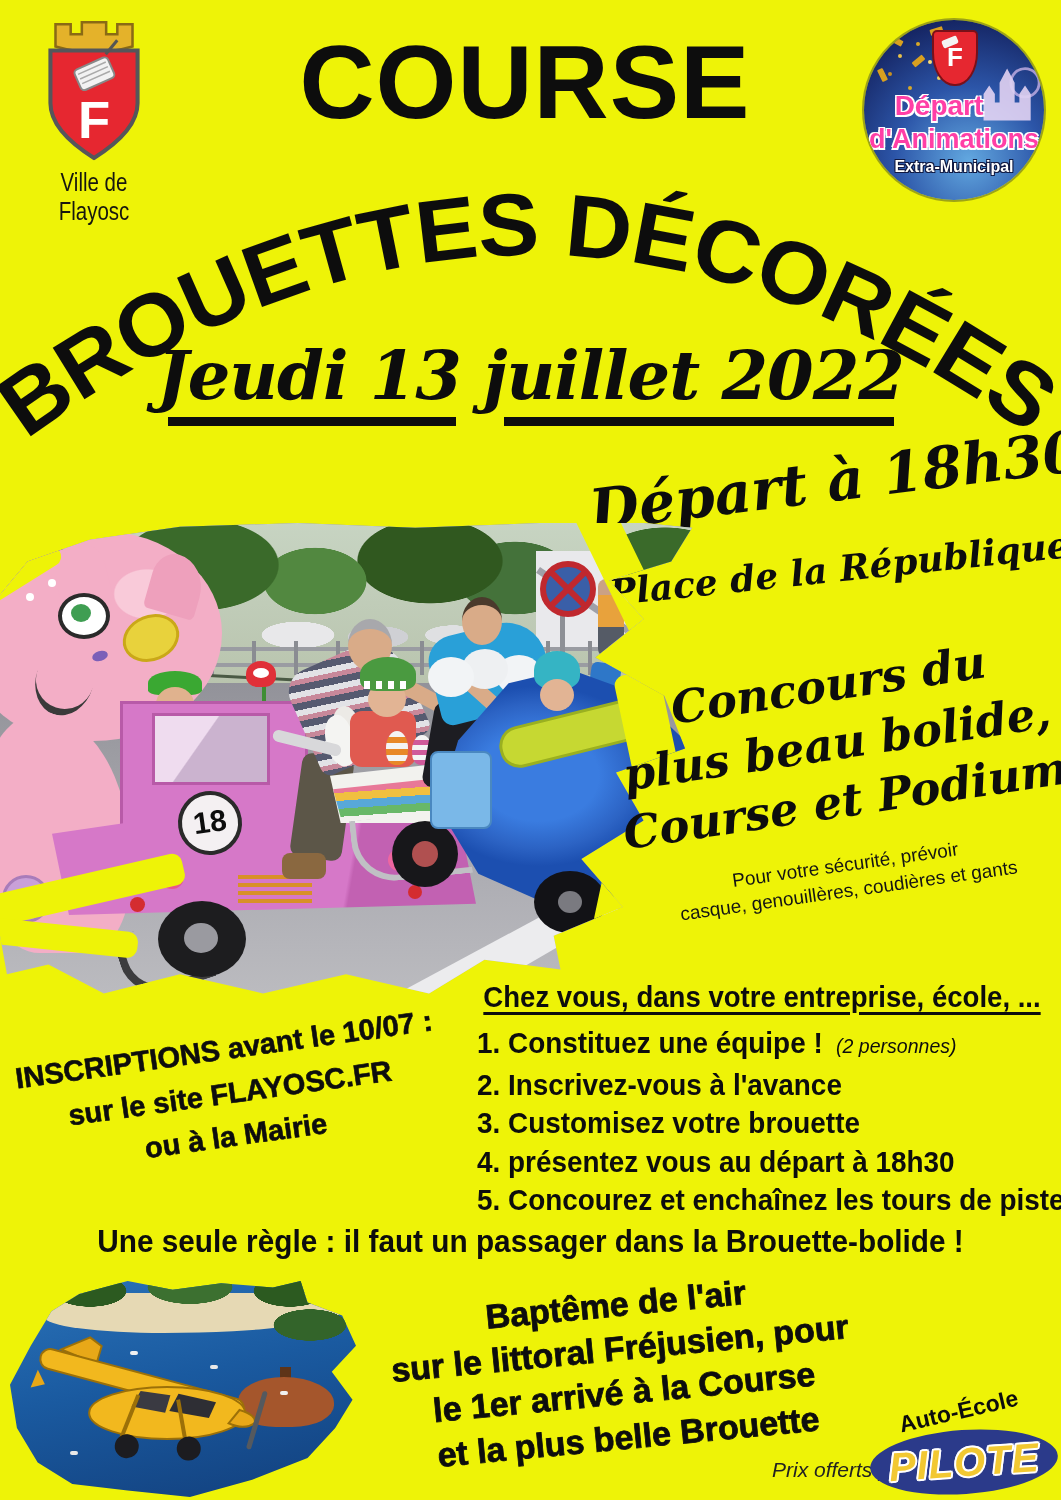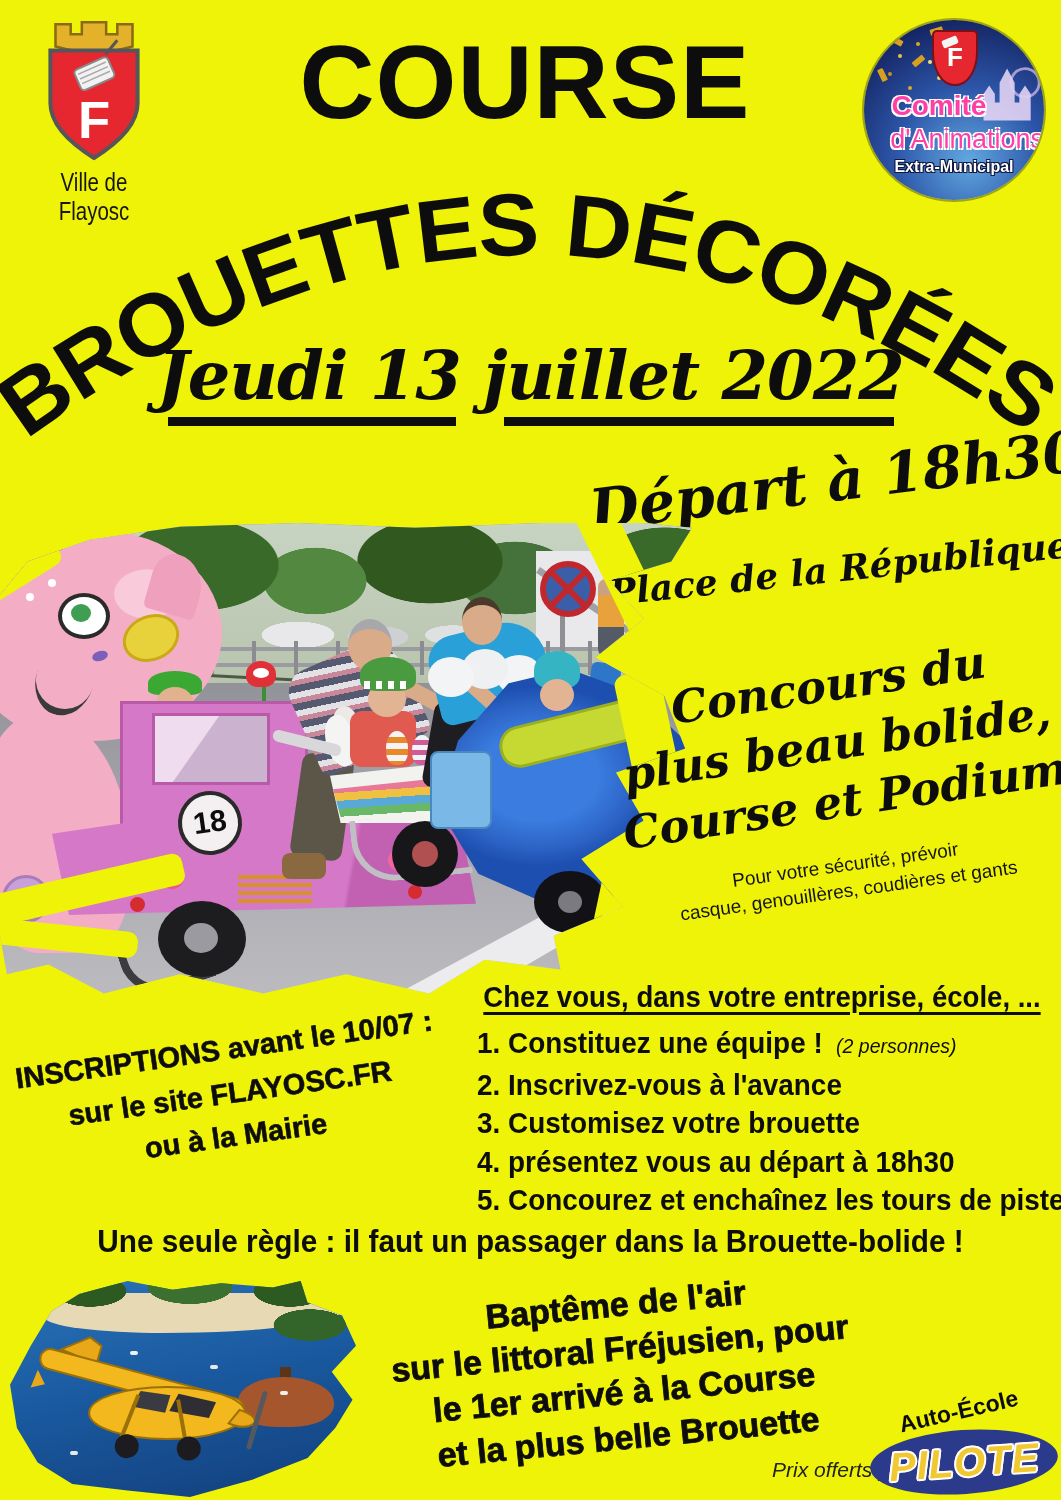--- a/index.html
+++ b/index.html
@@ -25,21 +25,21 @@
   .comite{left:864px;top:20px;width:180px;height:180px;border-radius:50%;
     background:radial-gradient(circle at 58% 78%, #62a8e0 0%, #2c55a8 42%, #13205c 85%, #0c1440 100%);
     overflow:hidden;box-shadow:0 0 0 2px rgba(10,16,50,.35);}
   .comite-shield{left:68px;top:10px;width:42px;height:52px;background:#e62730;
     border:2px solid #7a1018;border-radius:5px 5px 48% 48%/5px 5px 60% 60%;
     color:#fff;font-weight:bold;font-size:26px;text-align:center;line-height:50px;}
   .comite-shield::before{content:"";position:absolute;left:8px;top:6px;width:16px;height:8px;
     background:#f4f4f4;border-radius:2px;transform:rotate(-22deg);}
   .comite-l1{left:0;top:70px;width:150px;text-align:center;font-size:28px;font-weight:bold;color:#ff3fa6;
     text-shadow:1.5px 1.5px 0 #fff,-1.5px -1.5px 0 #fff,1.5px -1.5px 0 #fff,-1.5px 1.5px 0 #fff;}
-  .comite-l2{left:0;top:104px;width:180px;text-align:right;font-size:27px;font-weight:normal;color:#ff3fa6;
+  .comite-l2{left:0;top:104px;width:180px;text-align:center;font-size:27px;font-weight:bold;color:#ff3fa6;
     text-shadow:1.5px 1.5px 0 #fff,-1.5px -1.5px 0 #fff,1.5px -1.5px 0 #fff,-1.5px 1.5px 0 #fff;}
   .comite-l3{left:0;top:138px;width:180px;text-align:center;font-size:16px;font-weight:bold;color:#fff;
     text-shadow:1px 1px 0 #101840,-1px -1px 0 #101840,1px -1px 0 #101840,-1px 1px 0 #101840;}
   .confetti-dots{left:18px;top:26px;width:4px;height:4px;border-radius:50%;background:#f0d060;
     box-shadow:16px 8px 0 #e8c04a,34px -4px 0 #d8a828,6px 26px 0 #c89020,46px 14px 0 #f6dc7a,
     70px 2px 0 #e8c04a,26px 40px 0 #d8a828,55px 30px 0 #f0d060,88px 10px 0 #c89020;}
   .confetti-bar{width:13px;height:6px;background:#d8a020;border-radius:1px;}
   .castle{right:2px;top:40px;opacity:.9;}
 
   
@@ -277,21 +277,21 @@
   <span class="abs confetti-bar" style="left:48px;top:38px;transform:rotate(-40deg);"></span>
   <span class="abs confetti-bar" style="left:12px;top:52px;transform:rotate(64deg);"></span>
   <span class="abs confetti-bar" style="left:66px;top:8px;transform:rotate(-18deg);"></span>
   <svg class="abs castle" width="66" height="70" viewBox="0 0 70 70">
     <circle cx="52" cy="22" r="15" fill="none" stroke="rgba(228,198,246,.75)" stroke-width="3"></circle>
     <path d="M8 62 V34 l6 -9 6 9 v9 h5 V22 l8 -15 8 15 v21 h5 v-9 l6 -9 6 9 v28 z" fill="rgba(242,222,250,.92)"></path>
   </svg>
   <div class="abs comite-shield">
     <span>F</span>
   </div>
-  <div class="abs comite-l1 nw">Comité</div>
+  <div class="abs comite-l1 nw">Départ</div>
   <div class="abs comite-l2 nw">d'Animations</div>
   <div class="abs comite-l3 nw">Extra-Municipal</div>
 </div>
 
 <svg class="abs arch-svg" width="1061" height="470" viewBox="0 0 1061 470" xmlns="http://www.w3.org/2000/svg" xmlns:xlink="http://www.w3.org/1999/xlink">
   <defs>
       <path id="archPath" d="M 26 422 Q 530 52 1036 422" fill="none"></path>
     </defs>
   <text font-size="88" font-weight="bold" fill="#0d0d0d" letter-spacing="-1">
     <textPath href="#archPath" xlink:href="#archPath" startOffset="0" textLength="1085" lengthAdjust="spacingAndGlyphs">BROUETTES DÉCORÉES</textPath>

